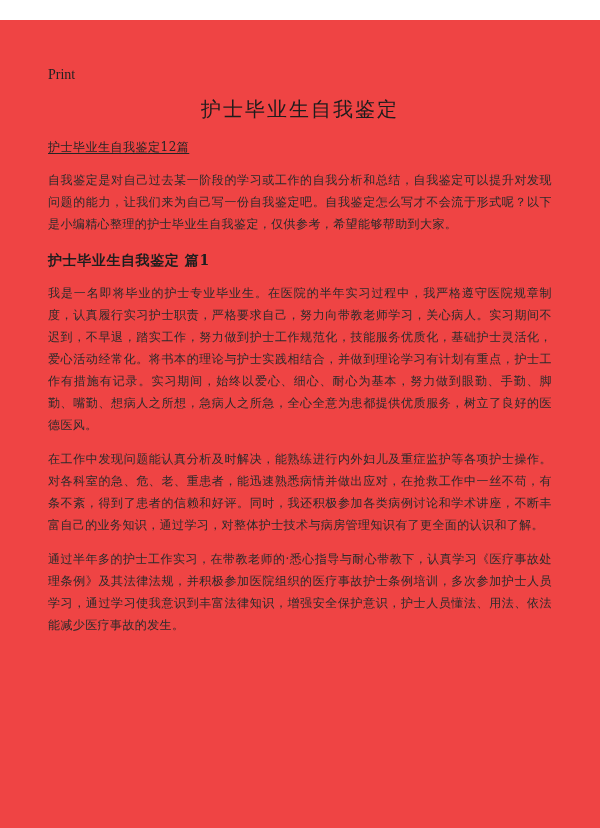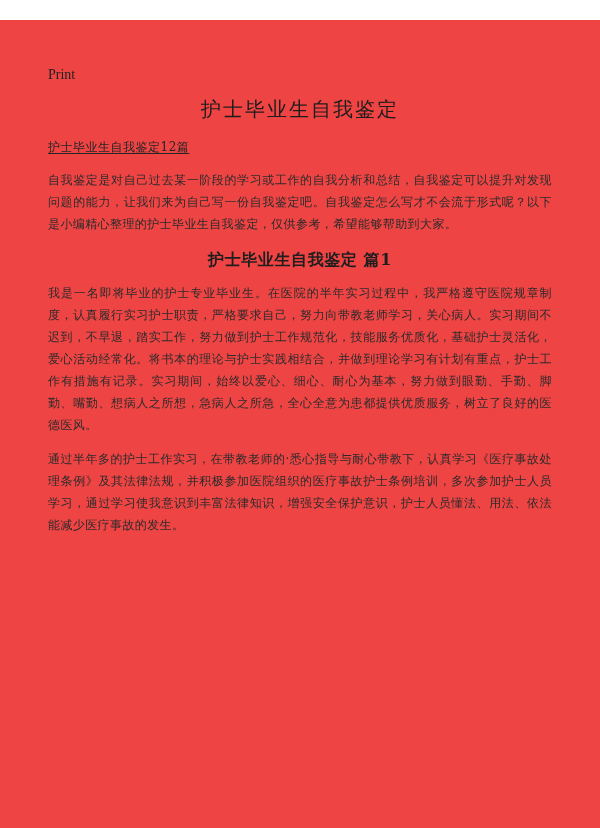--- a/index.html
+++ b/index.html
@@ -51,46 +51,46 @@
   .body-text {
     margin: 12px 0 12px 0;
     font-size: 12px;
     line-height: 22px;
     text-align: justify;
     letter-spacing: 0.4px;
     color: #2b2b2b;
   }
   .section-heading {
     margin: 15px 0 12px 0;
-    font-size: 16px;
+    font-size: 14px;
     font-weight: bold;
     color: #1e1e1e;
     letter-spacing: 0.6px;
     line-height: 20px;
-    text-align: center;
   }
 </style>
 </head>
 <body>
 
 <div class="page">
 
   <span class="print-link">Print</span>
 
   <h1 class="doc-title">护士毕业生自我鉴定</h1>
 
   <div class="doc-subtitle">护士毕业生自我鉴定12篇</div>
 
   <p class="body-text">自我鉴定是对自己过去某一阶段的学习或工作的自我分析和总结，自我鉴定可以提升对发现问题的能力，让我们来为自己写一份自我鉴定吧。自我鉴定怎么写才不会流于形式呢？以下是小编精心整理的护士毕业生自我鉴定，仅供参考，希望能够帮助到大家。</p>
 
   <h2 class="section-heading">护士毕业生自我鉴定 篇1</h2>
 
   <p class="body-text">我是一名即将毕业的护士专业毕业生。在医院的半年实习过程中，我严格遵守医院规章制度，认真履行实习护士职责，严格要求自己，努力向带教老师学习，关心病人。实习期间不迟到，不早退，踏实工作，努力做到护士工作规范化，技能服务优质化，基础护士灵活化，爱心活动经常化。将书本的理论与护士实践相结合，并做到理论学习有计划有重点，护士工作有措施有记录。实习期间，始终以爱心、细心、耐心为基本，努力做到眼勤、手勤、脚勤、嘴勤、想病人之所想，急病人之所急，全心全意为患都提供优质服务，树立了良好的医德医风。</p>
 
 
+  <p class="body-text">在工作中发现问题能认真分析及时解决，能熟练进行内外妇儿及重症监护等各项护士操作。对各科室的急、危、老、重患者，能迅速熟悉病情并做出应对，在抢救工作中一丝不苟，有条不紊，得到了患者的信赖和好评。同时，我还积极参加各类病例讨论和学术讲座，不断丰富自己的业务知识，通过学习，对整体护士技术与病房管理知识有了更全面的认识和了解。</p>
 
   <p class="body-text">通过半年多的护士工作实习，在带教老师的·悉心指导与耐心带教下，认真学习《医疗事故处理条例》及其法律法规，并积极参加医院组织的医疗事故护士条例培训，多次参加护士人员学习，通过学习使我意识到丰富法律知识，增强安全保护意识，护士人员懂法、用法、依法能减少医疗事故的发生。</p>
 
   
 
   
 
 </div>
 
 </body></html>

